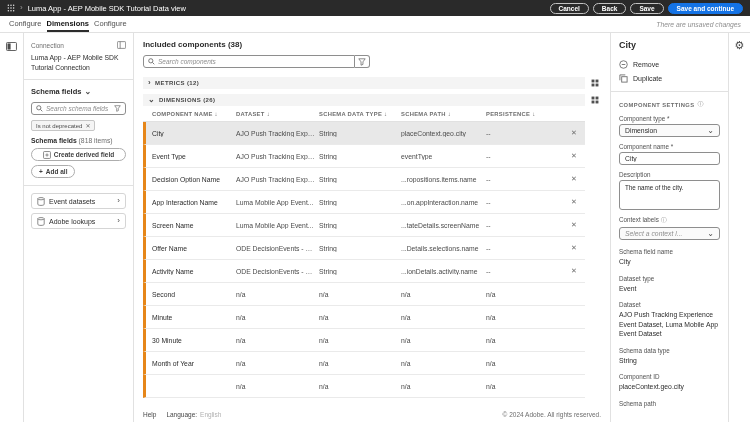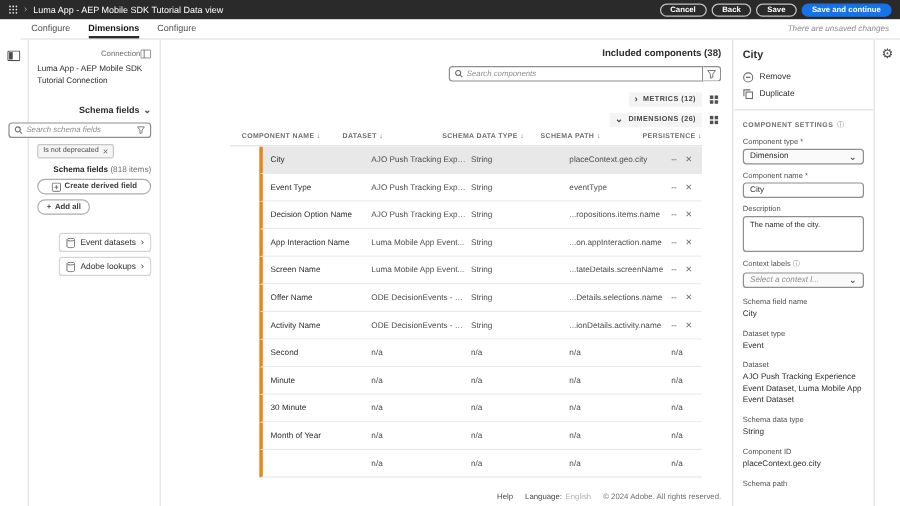--- a/index.html
+++ b/index.html
@@ -9,54 +9,54 @@
 
   
   .topbar { height:16px; background:#2a2a2a; display:flex; align-items:center; padding:0 7px; gap:5px; }
   .topbar .crumb { color:#9d9d9d; font-size:8px; line-height:1; }
   .topbar .title { color:#fff; font-size:7.5px; font-weight:400; white-space:nowrap; }
   .topbar-actions { margin-left:auto; display:flex; gap:4px; align-items:center; }
   .tb-btn { height:11px; padding:0 8px; border:1px solid #c2c2c2; border-radius:6px; background:transparent; color:#fff; font-size:6.5px; font-weight:700; display:flex; align-items:center; }
   .tb-btn.primary { background:#1473e6; border-color:#1473e6; }
 
   
-  .tabbar { height:17px; display:flex; align-items:stretch; padding:0 9px; border-bottom:1px solid #e1e1e1; gap:15px;margin-left:17px; }
+  .tabbar { height:17px; display:flex; align-items:stretch; padding:0 9px; border-bottom:1px solid #e1e1e1; gap:5px; }
   .tab { font-size:7.5px; color:#505050; display:flex; align-items:center; border-bottom:2px solid transparent; cursor:pointer; }
   .tab.active { color:#131313; font-weight:700; border-bottom-color:#2c2c2c; }
   .unsaved-note { margin-left:auto; align-self:center; font-size:6.8px; font-style:italic; color:#8e8e8e; }
 
   .content { display:flex; height:389px; }
 
   
   .left-rail { width:24px; border-right:1px solid #e1e1e1; padding-top:9px; display:flex; flex-direction:column; align-items:center; flex:none; }
   .rail-icon { color:#4b4b4b; }
 
   
-  .sidebar { width:110px; border-right:1px solid #e1e1e1; padding:8px 7px; font-size:7px; display:flex; flex-direction:column; flex:none;align-items:flex-end; }
+  .sidebar { width:110px; border-right:1px solid #e1e1e1; padding:8px 7px; font-size:7px; display:flex; flex-direction:column; flex:none; }
   .side-head { display:flex; align-items:center; justify-content:space-between; color:#6e6e6e; font-size:6.5px; }
   .conn-name { margin:4px 0 7px; line-height:1.4; color:#2c2c2c; font-size:6.8px; }
   .sdivider { border:none; border-top:1px solid #e1e1e1; margin:0 -7px; }
   .schema-picker { display:flex; align-items:center; gap:3px; font-weight:700; font-size:7.5px; margin:7px 0 6px; cursor:pointer; }
   .chev { color:#4b4b4b; font-size:8px; line-height:1; }
   .search-box { display:flex; align-items:center; gap:3px; border:1px solid #8e8e8e; border-radius:3px; height:13px; padding:0 4px; background:#fff; }
   .search-box input { border:0; outline:0; flex:1; min-width:0; font-size:6.5px; font-style:italic; font-family:inherit; color:#505050; background:transparent; }
   .search-box input::placeholder { color:#8e8e8e; font-style:italic; }
   .sb-icon { flex:none; color:#6e6e6e; display:flex; }
   .chip { display:inline-flex; align-items:center; gap:3px; align-self:flex-start; border:1px solid #c6c6c6; background:#f5f5f5; border-radius:2px; padding:1px 4px; font-size:6px; color:#4b4b4b; margin:5px 0 4px; }
   .chip .x { font-size:6px; color:#6e6e6e; cursor:pointer; }
   .fields-line { font-size:6.8px; margin:2px 0 4px; font-weight:700; }
   .fields-line .count { font-weight:400; color:#6e6e6e; }
   .side-btn { display:flex; align-items:center; justify-content:center; gap:3px; border:1px solid #adadad; border-radius:7px; height:13px; font-size:6.5px; font-weight:700; color:#3e3e3e; background:#fff; margin-bottom:4px; width:100%; }
   .side-btn.add-all { width:auto; align-self:flex-start; padding:0 7px; margin-bottom:7px; }
   .ds-list { margin-top:7px; display:flex; flex-direction:column; gap:4px; }
   .ds-item { display:flex; align-items:center; gap:4px; border:1px solid #d5d5d5; border-radius:3px; height:16px; padding:0 5px; font-size:7px; background:#fff; cursor:pointer; }
   .ds-item .right { margin-left:auto; }
 
   
-  .main { flex:1; min-width:0; display:flex; flex-direction:column; padding:7px 9px 0;align-items:flex-end; }
+  .main { flex:1; min-width:0; display:flex; flex-direction:column; padding:7px 9px 0; }
   .main-title { font-size:8px; font-weight:700; margin-bottom:6px; }
   .main-toolbar { display:flex; margin-bottom:9px; align-items:center; }
   .main-search { width:212px; border-radius:3px 0 0 3px; }
   .funnel-btn { width:15px; height:13px; border:1px solid #8e8e8e; border-left:0; border-radius:0 3px 3px 0; background:#fff; display:flex; align-items:center; justify-content:center; color:#505050; }
   .section-line { display:flex; align-items:center; gap:4px; margin-bottom:5px; }
   .section-row { flex:1; display:flex; align-items:center; gap:4px; background:#f4f4f4; height:12px; padding:0 5px; font-size:6px; font-weight:700; color:#464646; letter-spacing:.4px; text-transform:uppercase; cursor:pointer; }
   .section-grid-btn { width:12px; height:11px; display:flex; align-items:center; justify-content:center; color:#505050; background:none; border:none; }
   .thead { display:flex; align-items:center; padding:5px 0 4px 9px; border-bottom:1px solid #e1e1e1; color:#6e6e6e; font-size:5.8px; font-weight:700; letter-spacing:.3px; text-transform:uppercase; margin-right:16px; }
   .th { display:flex; align-items:center; gap:2px; cursor:pointer; }
   .sort { font-size:6px; }

